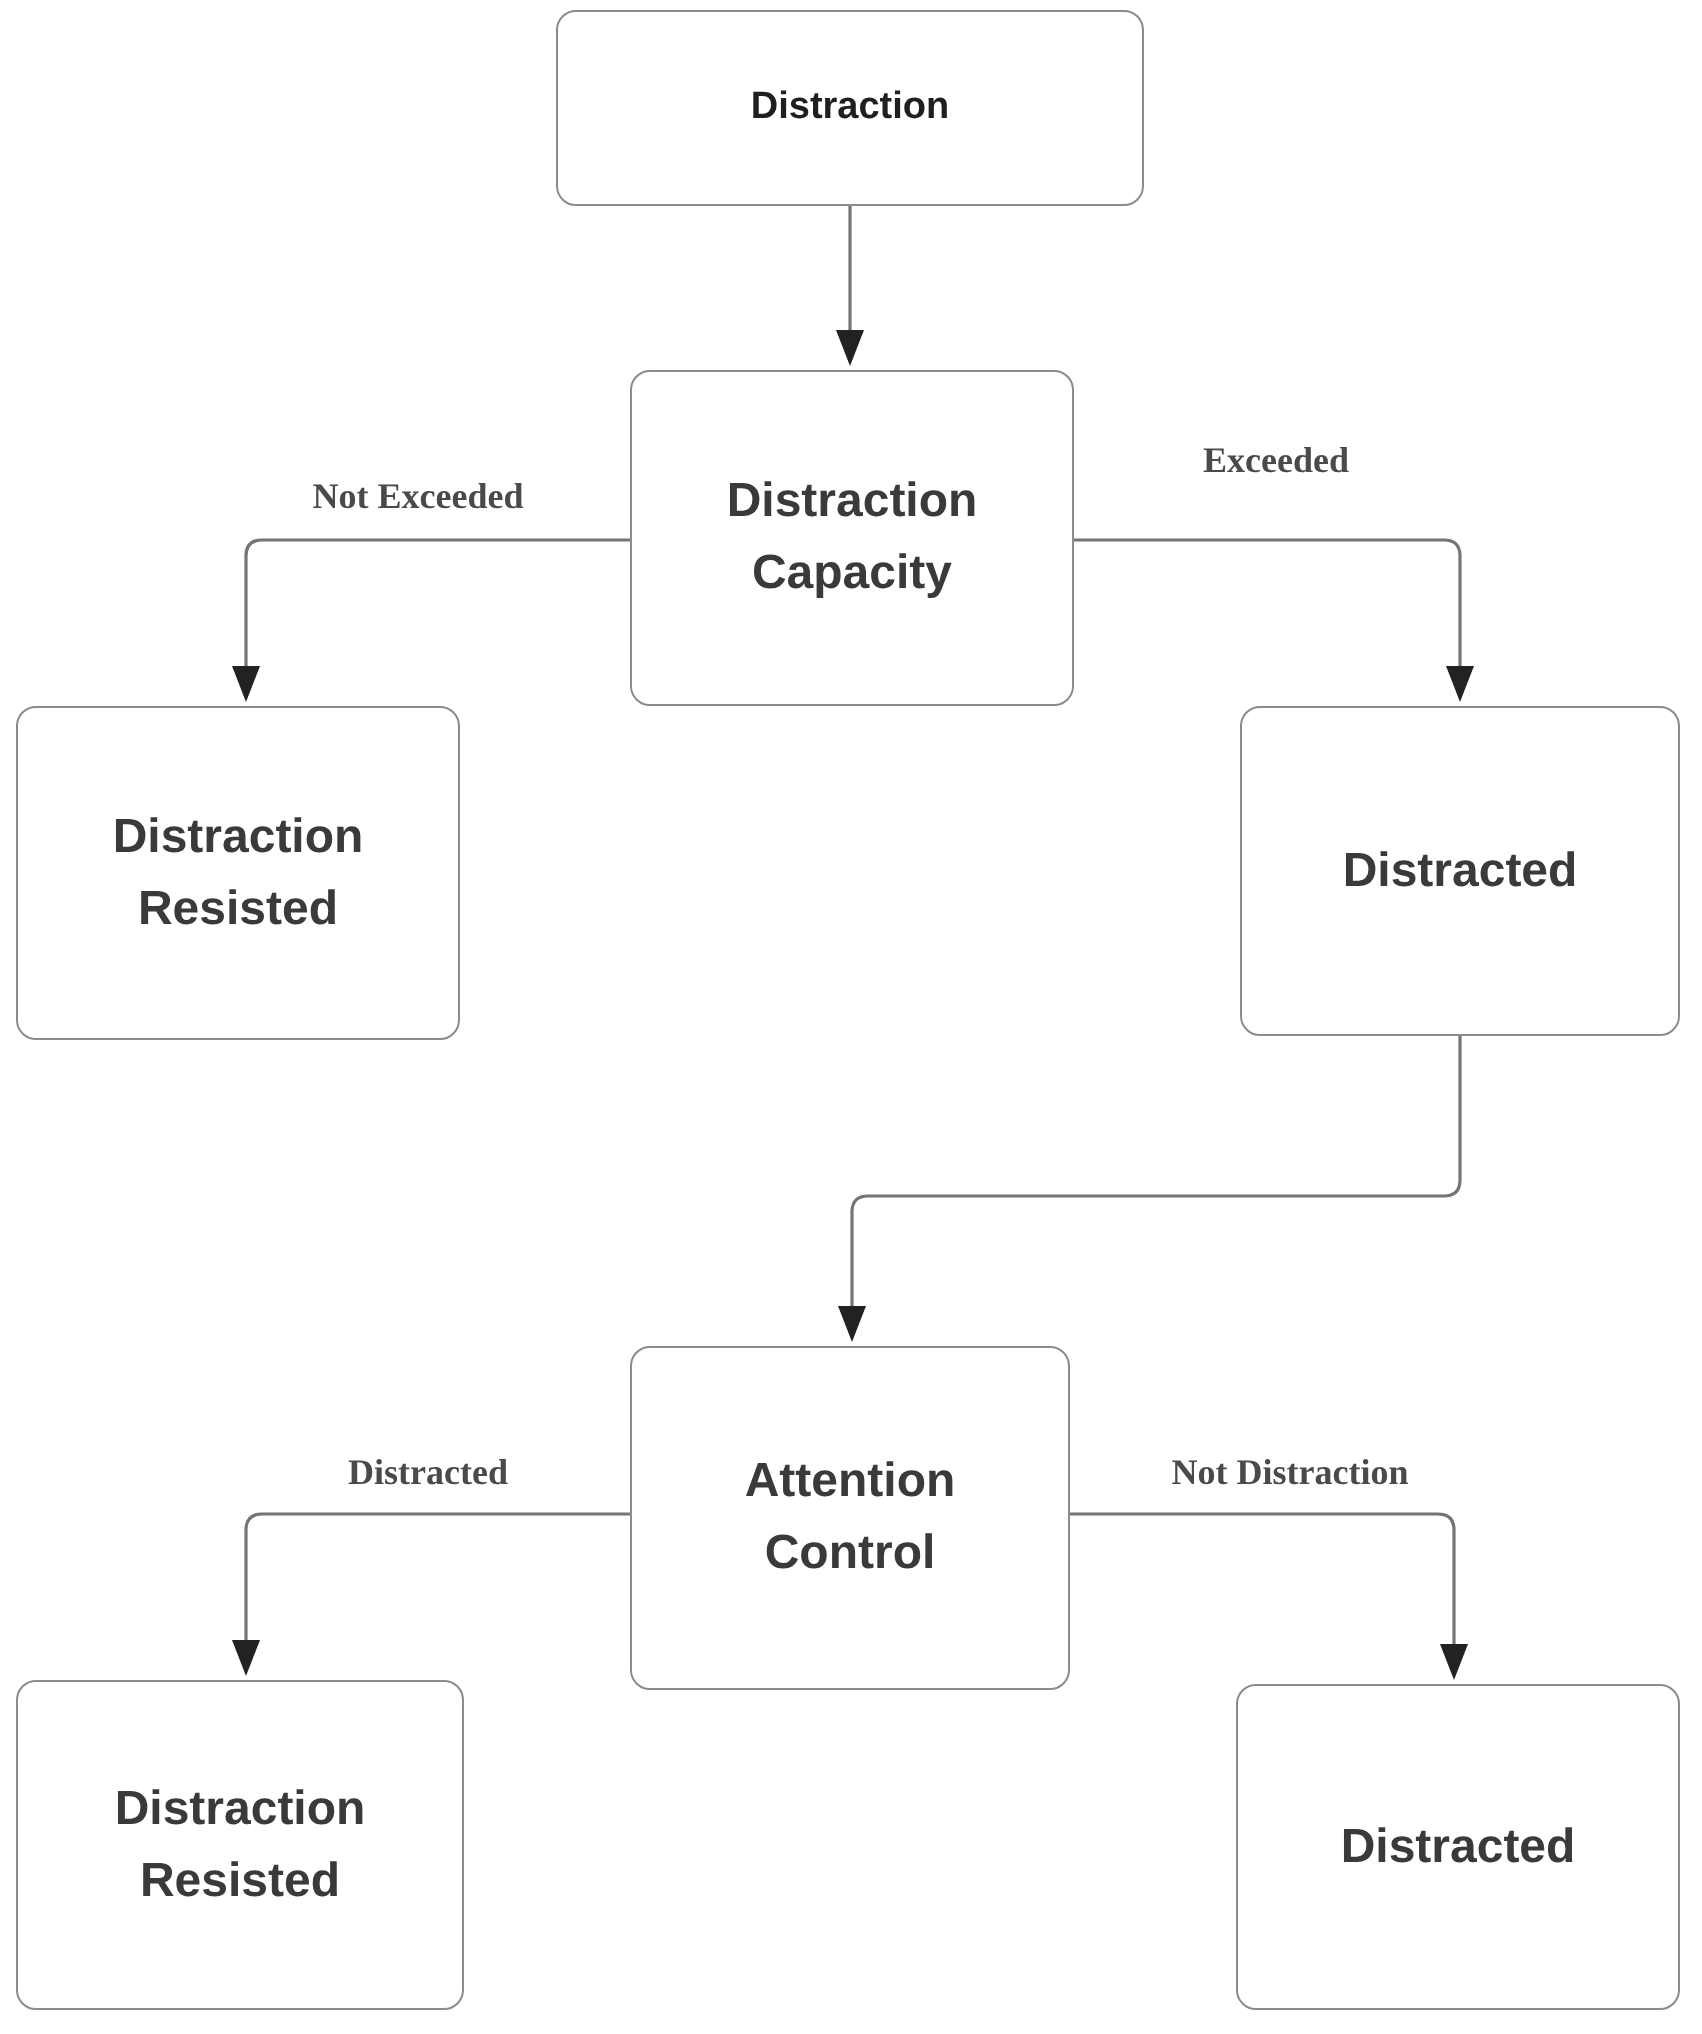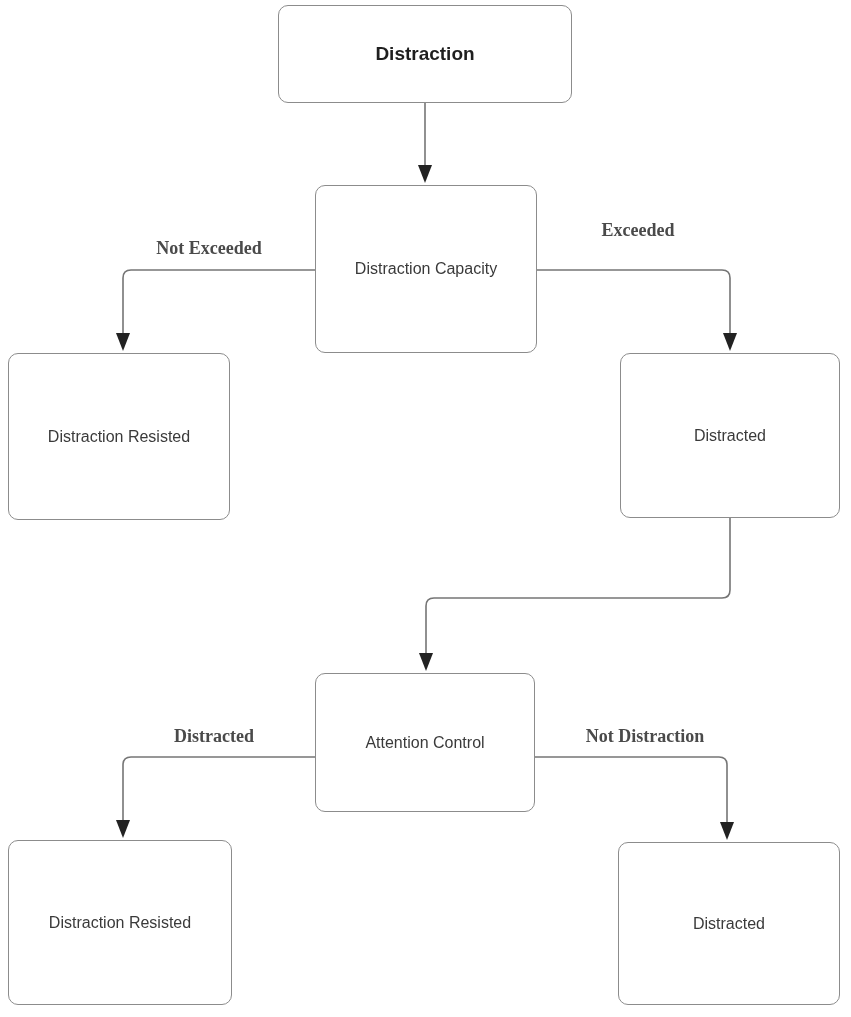--- a/index.html
+++ b/index.html
@@ -27,23 +27,24 @@
     background:var(--box-fill);
     border:1.5px solid var(--box-border);
     border-radius:10px;
     display:flex;align-items:center;justify-content:center;
     box-sizing:border-box;
   }
   .node-label{
     display:block;
     max-width:170px;
     text-align:center;
-    font-size:16px;
+    font-size:24px;
     line-height:36px;
     color:var(--text);
+    font-weight:bold;
   }
   .node-label.title{
     font-weight:bold;
     font-size:19px;
     color:#1f1f1f;
     max-width:260px;
   }
   .edge-label{
     position:absolute;
     transform:translateX(-50%);
@@ -102,21 +103,21 @@
   </div>
 
   <div class="node" style="left:8px;top:353px;width:222px;height:167px">
     <span class="node-label">Distraction Resisted</span>
   </div>
 
   <div class="node" style="left:620px;top:353px;width:220px;height:165px">
     <span class="node-label">Distracted</span>
   </div>
 
-  <div class="node" style="left:315px;top:673px;width:220px;height:139px">
+  <div class="node" style="left:315px;top:673px;width:220px;height:172px">
     <span class="node-label">Attention Control</span>
   </div>
 
   <div class="node" style="left:8px;top:840px;width:224px;height:165px">
     <span class="node-label">Distraction Resisted</span>
   </div>
 
   <div class="node" style="left:618px;top:842px;width:222px;height:163px">
     <span class="node-label">Distracted</span>
   </div>

